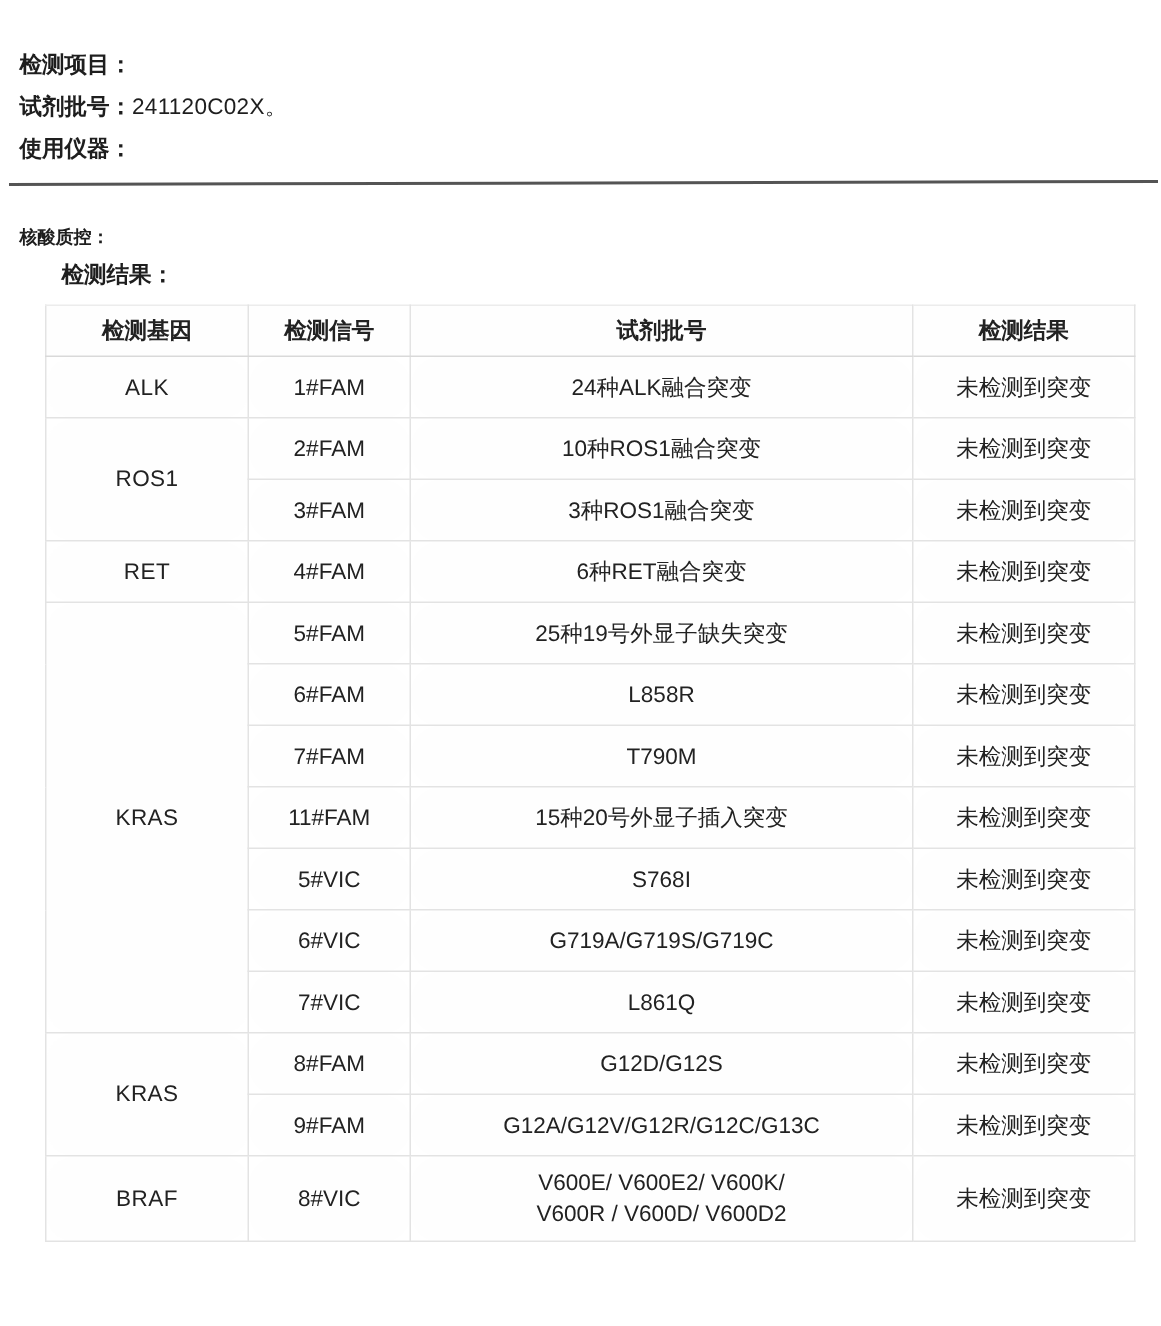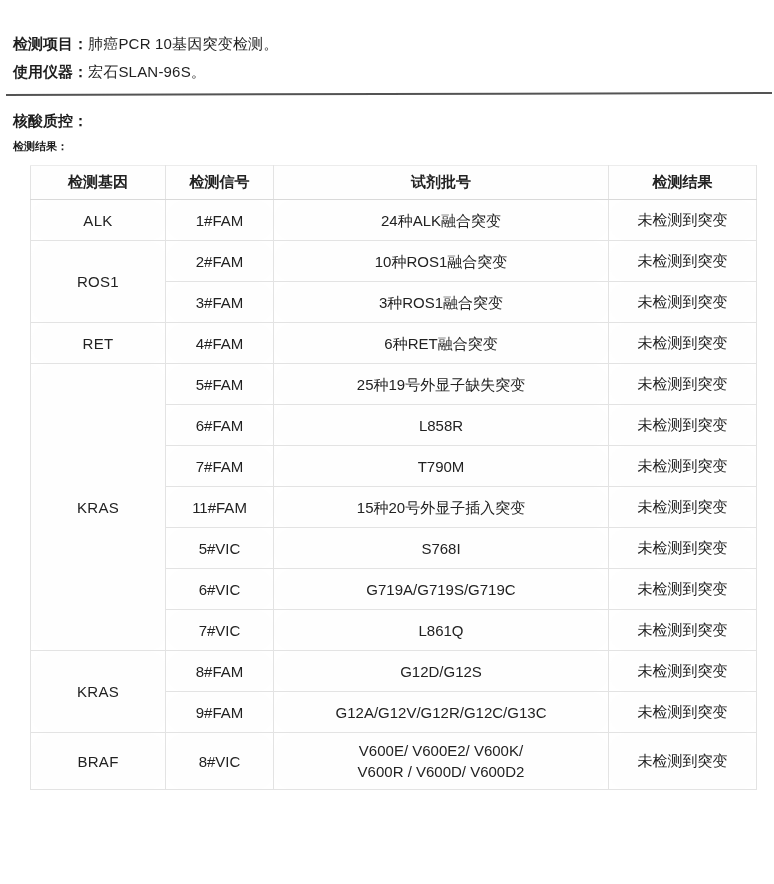--- a/index.html
+++ b/index.html
@@ -42,41 +42,42 @@
   .divider {
     margin: 7px 0 0 6px;
     width: 766px;
     border-top: 2px solid #545454;
     transform: rotate(-0.15deg);
   }
 
   
   .qc-block {
     display: flex;
-    margin-top: 13px;
+    margin-top: 23px;
     padding-left: 13px;
-    font-size: 15px;
+    font-size: 12px;
     flex-direction: column;
   }
   .qc-block .label {
     font-weight: 700;
     min-width: 79px;
     line-height: 25px;
   }
   .qc-lines div {
     line-height: 25px;
     letter-spacing: 0.2px;
   }
 
   .results-label {
     margin-top: 2px;
     padding-left: 13px;
-    font-size: 11px;
+    font-size: 15px;
     font-weight: 700;
     line-height: 22px;
+    margin-left: 28px;
   }
 
   
   table.results {
     margin: 8px 0 0 30px;
     width: 726px;
     border-collapse: collapse;
     table-layout: fixed;
     font-size: 15px;
     color: #222222;
@@ -114,25 +115,27 @@
   tr.tall td { height: 56px; }
 </style>
 </head>
 <body>
 
 <div class="page">
 
   <div class="info-block">
     <div class="info-line">
       <span class="label">检测项目：</span>
-      <span class="value">肺癌PCR 10基因突变检测。</span>
+    </div>
+    <div class="info-line">
+      <span class="label">试剂批号：</span>
+      <span class="value">241120C02X。</span>
     </div>
     <div class="info-line">
       <span class="label">使用仪器：</span>
-      <span class="value">宏石SLAN-96S。</span>
     </div>
   </div>
 
   <div class="divider"></div>
 
   <div class="qc-block">
     <span class="label">核酸质控：</span>
   </div>
 
   <div class="results-label">检测结果：</div>

